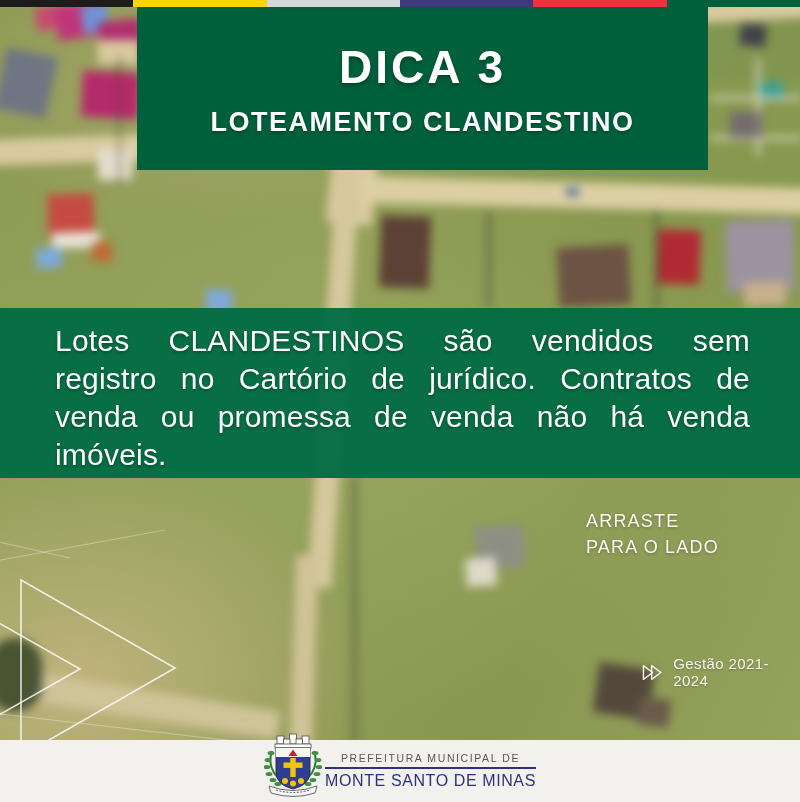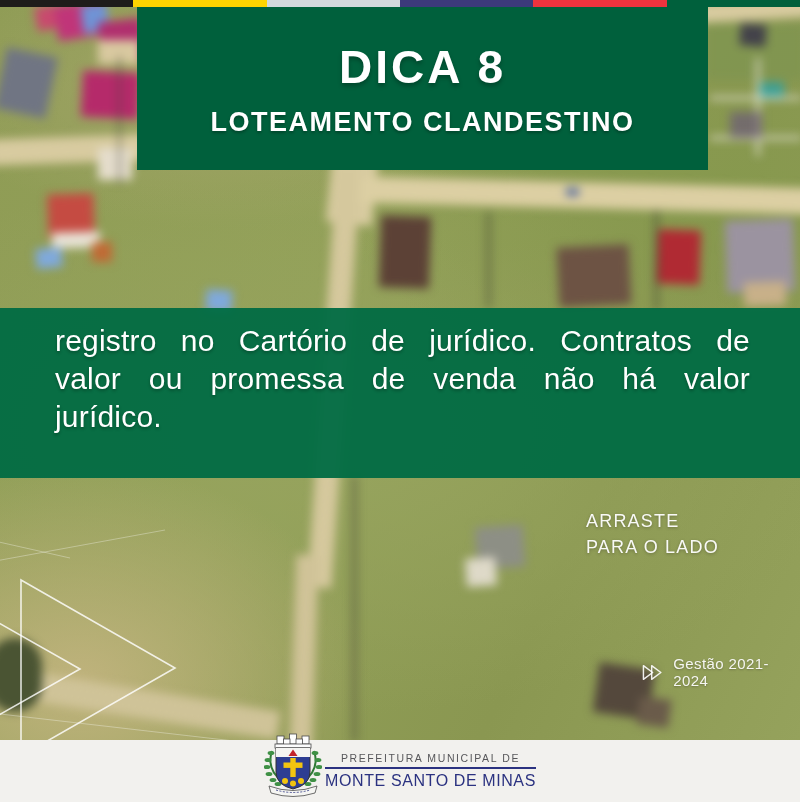--- a/index.html
+++ b/index.html
@@ -124,29 +124,30 @@
   <div class="stripe">
       <span style="background: rgb(30, 28, 26);"></span>
       <span style="background: rgb(255, 212, 0);"></span>
       <span style="background: rgb(211, 216, 220);"></span>
       <span style="background: rgb(60, 58, 122);"></span>
       <span style="background: rgb(238, 51, 62);"></span>
       <span style="background: rgb(0, 96, 60);"></span>
     </div>
 
   <div class="header-box">
-    <div class="header-title">DICA 8</div>
+    <div class="header-title">DICA 3</div>
     <div class="header-sub">LOTEAMENTO CLANDESTINO</div>
   </div>
 
   <div class="banner">
     <div class="banner-text">
+      <div>Lotes CLANDESTINOS são vendidos sem</div>
       <div>registro no Cartório de jurídico. Contratos de</div>
-      <div>valor ou promessa de venda não há valor</div>
-      <div>jurídico.</div>
+      <div>venda ou promessa de venda não há venda</div>
+      <div>imóveis.</div>
     </div>
   </div>
 
   <div class="swipe-hint">
     <div>ARRASTE</div>
     <div>PARA O LADO</div>
   </div>
 
   <div class="gestao">
     <svg width="25" height="19" viewBox="0 0 25 19">

